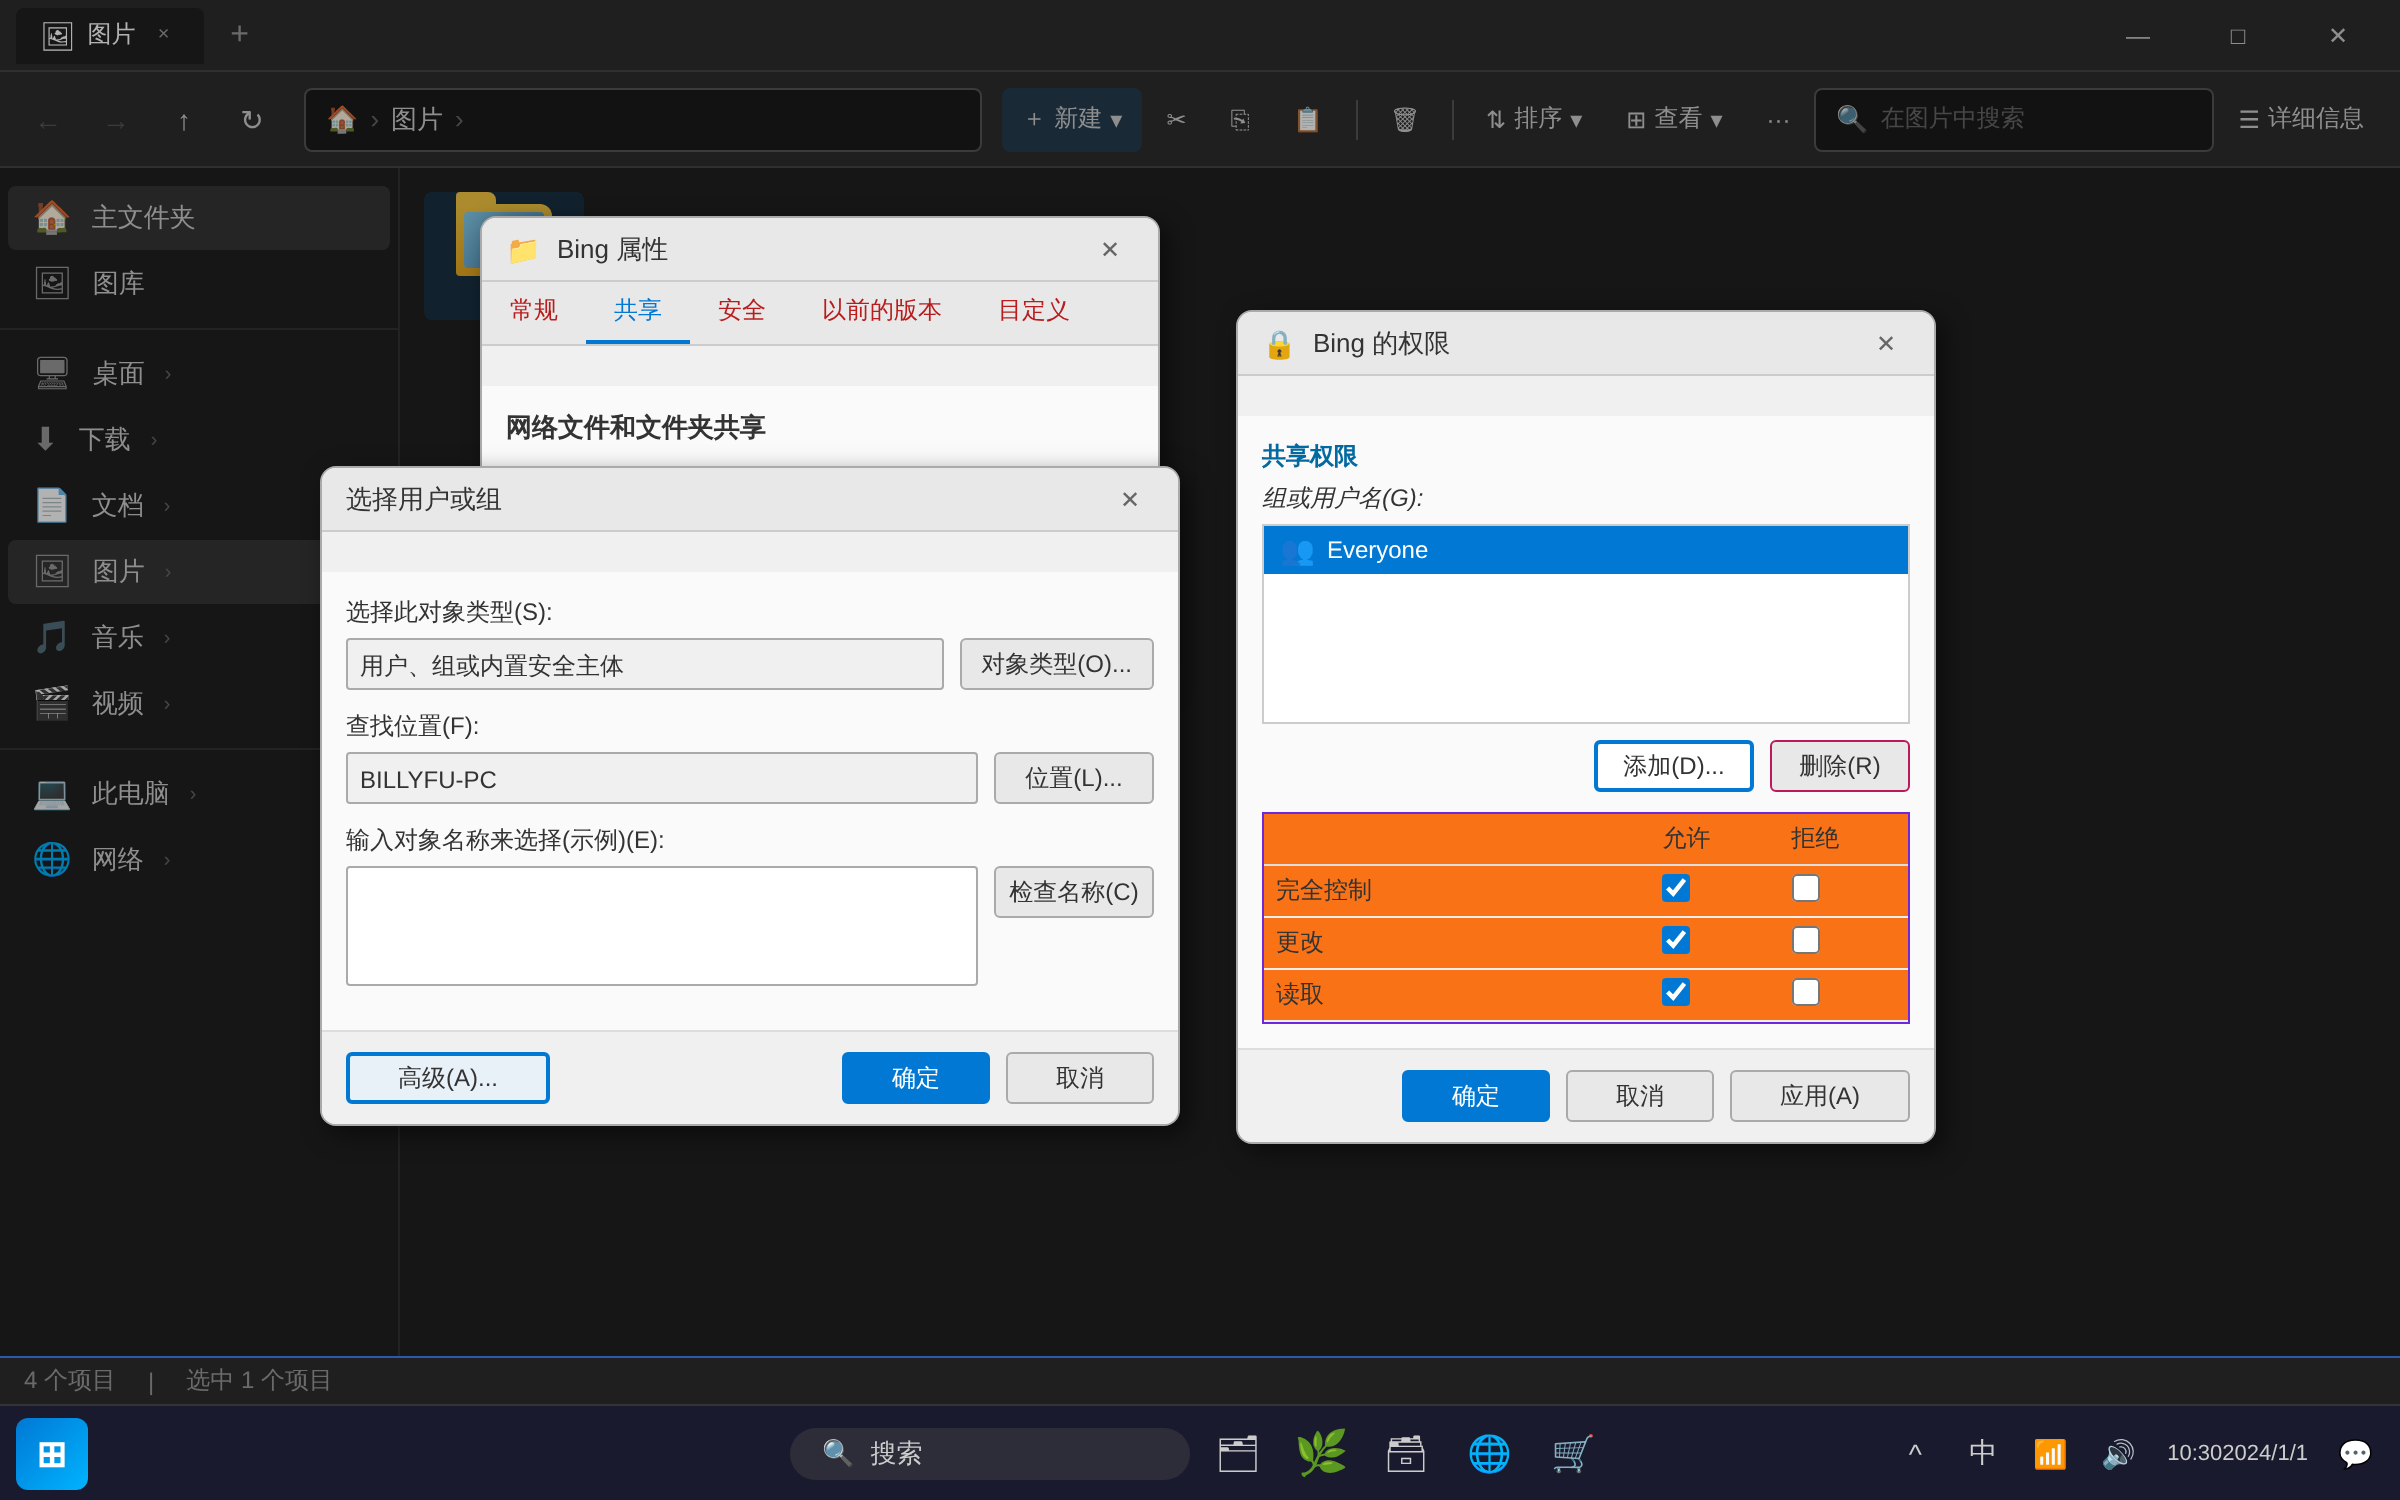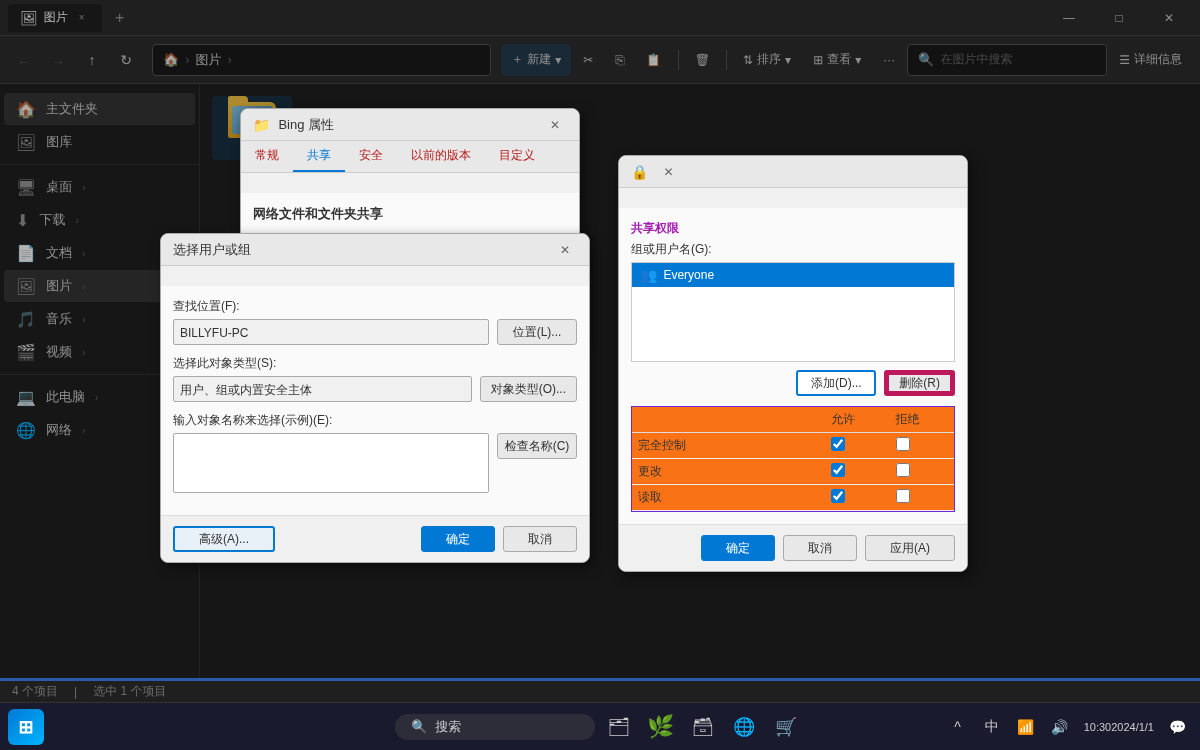--- a/index.html
+++ b/index.html
@@ -323,21 +323,21 @@
     }
     .status-bar {
       height: 24px;
       background: #2d2d2d;
       display: flex;
       align-items: center;
       padding: 0 12px;
       color: #999;
       font-size: 12px;
       gap: 16px;
-      border-top: 3px solid #3b82f6;
+      border-top: 1px solid #3b82f6;
     }
 
     
     .overlay {
       position: absolute;
       top: 0; left: 0;
       width: 100%;
       height: 100%;
       background: rgba(0,0,0,0.3);
       z-index: 50;
@@ -575,21 +575,21 @@
       align-items: center;
       justify-content: center;
       font-size: 12px;
       color: #333;
       cursor: pointer;
       padding: 0 10px;
     }
     .perm-remove-btn {
       min-width: 70px;
       height: 26px;
-      border: 5px solid #be185d;
+      border: 1px solid #be185d;
       background: #e8e8e8;
       border-radius: 3px;
       display: flex;
       align-items: center;
       justify-content: center;
       font-size: 12px;
       color: #333;
       cursor: pointer;
       padding: 0 10px;
     }
@@ -620,21 +620,21 @@
       background: #f97316;
       min-height: 100px;
     }
     .perm-section-title {
       font-size: 12px;
       color: #333;
       margin-bottom: 6px;
     }
     .perms-dialog-label {
       font-size: 12px;
-      color: #a21caf;
+      color: #0369a1;
       margin-bottom: 4px;
       font-weight: bold;
     }
 
     
     .folder-img {
       width: 48px;
       height: 36px;
       background: linear-gradient(to bottom, #f5c842, #e8a820);
       border-radius: 2px 6px 2px 2px;
@@ -836,32 +836,32 @@
 </div>
 
 <div class="dialog-select-user">
   <div class="dialog-title">
     <span class="dialog-title-text">选择用户或组</span>
     <div class="dialog-close-btn">✕</div>
   </div>
   <div class="dialog-body">
 
     <div class="form-row">
+      <div class="form-label">选择此对象类型(S):</div>
+      <div class="form-field-row">
+        <div class="form-input" style="height:26px;line-height:26px;background:#f0f0f0;cursor:default;">用户、组或内置安全主体</div>
+        <div class="form-btn">对象类型(O)...</div>
+      </div>
+    </div>
+
+    <div class="form-row">
       <div class="form-label">查找位置(F):</div>
       <div class="form-field-row">
         <div class="form-input" style="height:26px;line-height:26px;background:#f0f0f0;cursor:default;">BILLYFU-PC</div>
         <div class="form-btn">位置(L)...</div>
-      </div>
-    </div>
-
-    <div class="form-row">
-      <div class="form-label">选择此对象类型(S):</div>
-      <div class="form-field-row">
-        <div class="form-input" style="height:26px;line-height:26px;background:#f0f0f0;cursor:default;">用户、组或内置安全主体</div>
-        <div class="form-btn">对象类型(O)...</div>
       </div>
     </div>
 
     <div class="form-row">
       <div class="form-label">
         <span>输入对象名称来选择(示例)(E):</span>
       </div>
       <div class="form-field-row" style="align-items:flex-start;">
         <textarea class="form-textarea" style=""></textarea>
         <div class="form-btn" style="align-self:flex-start;">检查名称(C)</div>
@@ -874,26 +874,27 @@
     <div style="display:flex;gap:8px;">
       <div class="dlg-btn primary">确定</div>
       <div class="dlg-btn">取消</div>
     </div>
   </div>
 </div>
 
 <div class="dialog-perms">
   <div class="dialog-title">
     <span class="icon">🔒</span>
+    <span class="dialog-title-text">Bing 的权限</span>
     <div class="dialog-close-btn">✕</div>
   </div>
   <div class="dialog-body">
 
     <div class="perms-dialog-label">共享权限</div>
-    <div class="form-label" style="margin-bottom:4px;">组或用户名(G):</div>
+    <div class="form-label" style="margin-bottom:4px;font-style:italic;">组或用户名(G):</div>
 
     <div class="perms-list">
       <div class="perms-list-item selected">
         <span class="user-icon">👥</span>
         <span>Everyone</span>
       </div>
     </div>
 
     <div class="perms-btn-row">
       <div class="perm-add-btn">添加(D)...</div>

